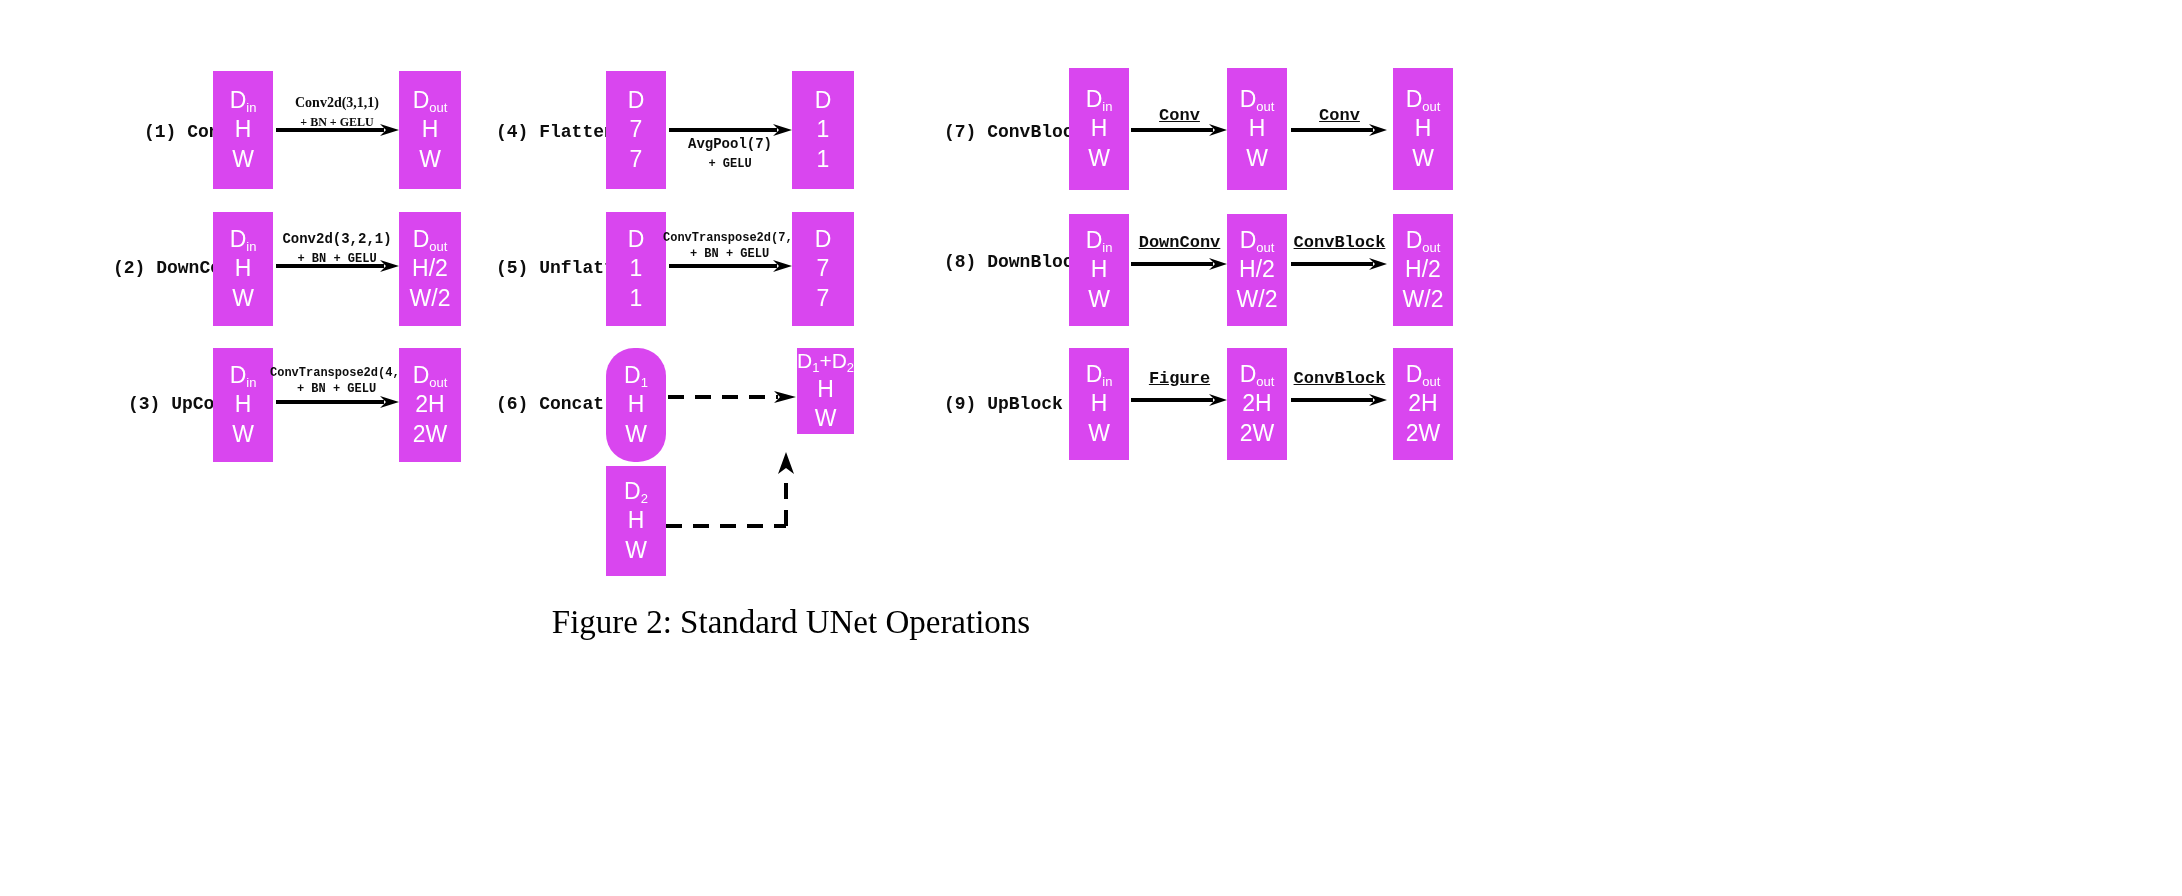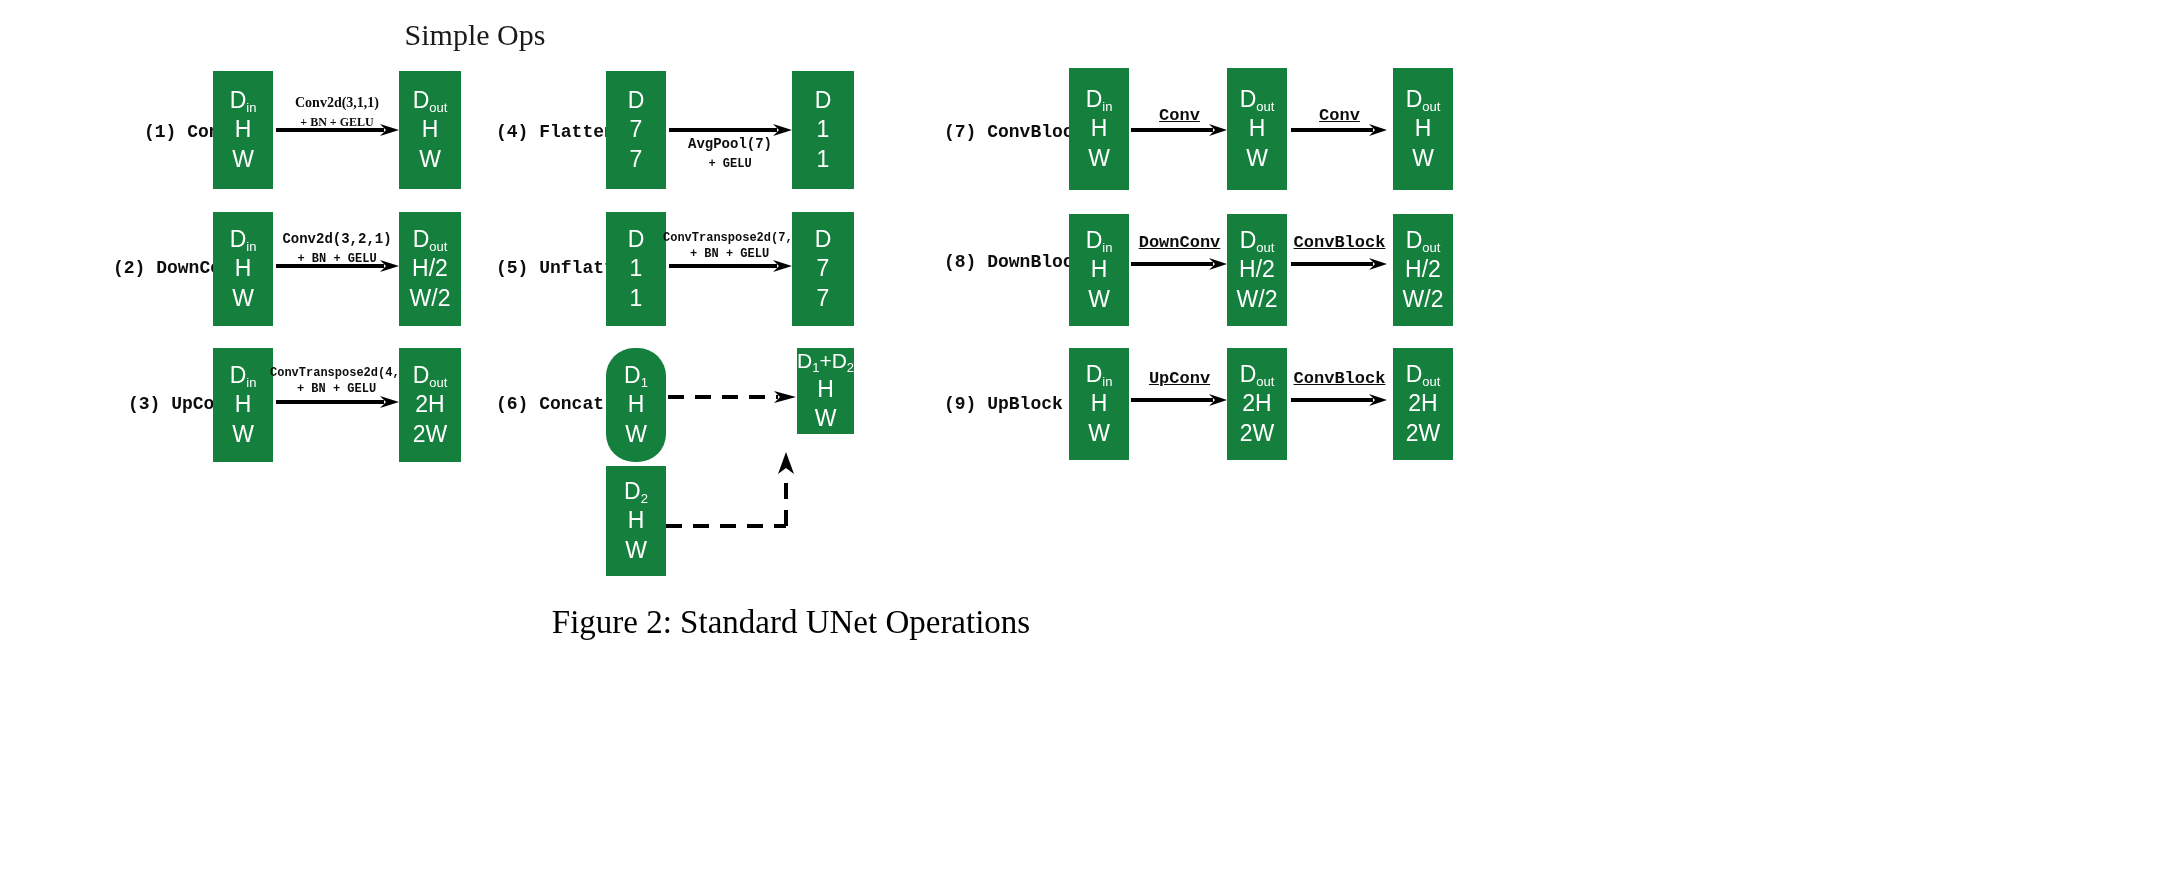--- a/index.html
+++ b/index.html
@@ -35,21 +35,21 @@
     font-weight:bold;
     font-size:18px;
     color:#0d0d0d;
     white-space:nowrap;
     letter-spacing:0px;
   }
 
   
   .tbox{
     position:absolute;
-    background:#15803d;
+    background:#d946ef;
     display:flex;
     flex-direction:column;
     align-items:center;
     justify-content:center;
     color:#ffffff;
     font-family:"Liberation Sans",sans-serif;
     font-size:23px;
     line-height:1.28;
     box-sizing:border-box;
   }
@@ -72,21 +72,20 @@
   }
   .al-big{font-size:14px;}
   .al-small{font-size:12px;}
   .al-plain{font-size:17px;text-decoration:underline;}
 </style>
 </head>
 <body>
 
 <div class="canvas">
 
-  <div class="section-title" style="left:310px;top:18px;width:330px;">Simple Ops</div>
 
   <div class="op-label" style="left:144px;top:122px;">(1) Conv</div>
 
   <div class="tbox" style="left:213px;top:71px;width:60px;height:118px;">
     <span class="ln"><span>D</span><sub>in</sub></span>
     <span class="ln">H</span>
     <span class="ln">W</span>
   </div>
 
   <div class="arrow-label al-big" style="left:273px;top:94px;width:128px;font-family:Liberation Serif, serif;">
@@ -314,21 +313,21 @@
   </div>
 
   <div class="op-label" style="left:944px;top:394px;">(9) UpBlock</div>
 
   <div class="tbox" style="left:1069px;top:348px;width:60px;height:112px;">
     <span class="ln"><span>D</span><sub>in</sub></span>
     <span class="ln">H</span>
     <span class="ln">W</span>
   </div>
 
-  <div class="arrow-label al-plain" style="left:1129px;top:368px;width:101px;">UpConv</div>
+  <div class="arrow-label al-plain" style="left:1129px;top:368px;width:101px;">Figure</div>
   <div class="arrow" style="left:1131px;top:394px;width:96px;">
     <svg width="96" height="12" viewBox="0 0 96 12">
       <line x1="0" y1="6" x2="82" y2="6" stroke="#000" stroke-width="4"></line>
       <path d="M78 0 L96 6 L78 12 L84 6 Z" fill="#000"></path>
     </svg>
   </div>
 
   <div class="tbox" style="left:1227px;top:348px;width:60px;height:112px;">
     <span class="ln"><span>D</span><sub>out</sub></span>
     <span class="ln">2H</span>

